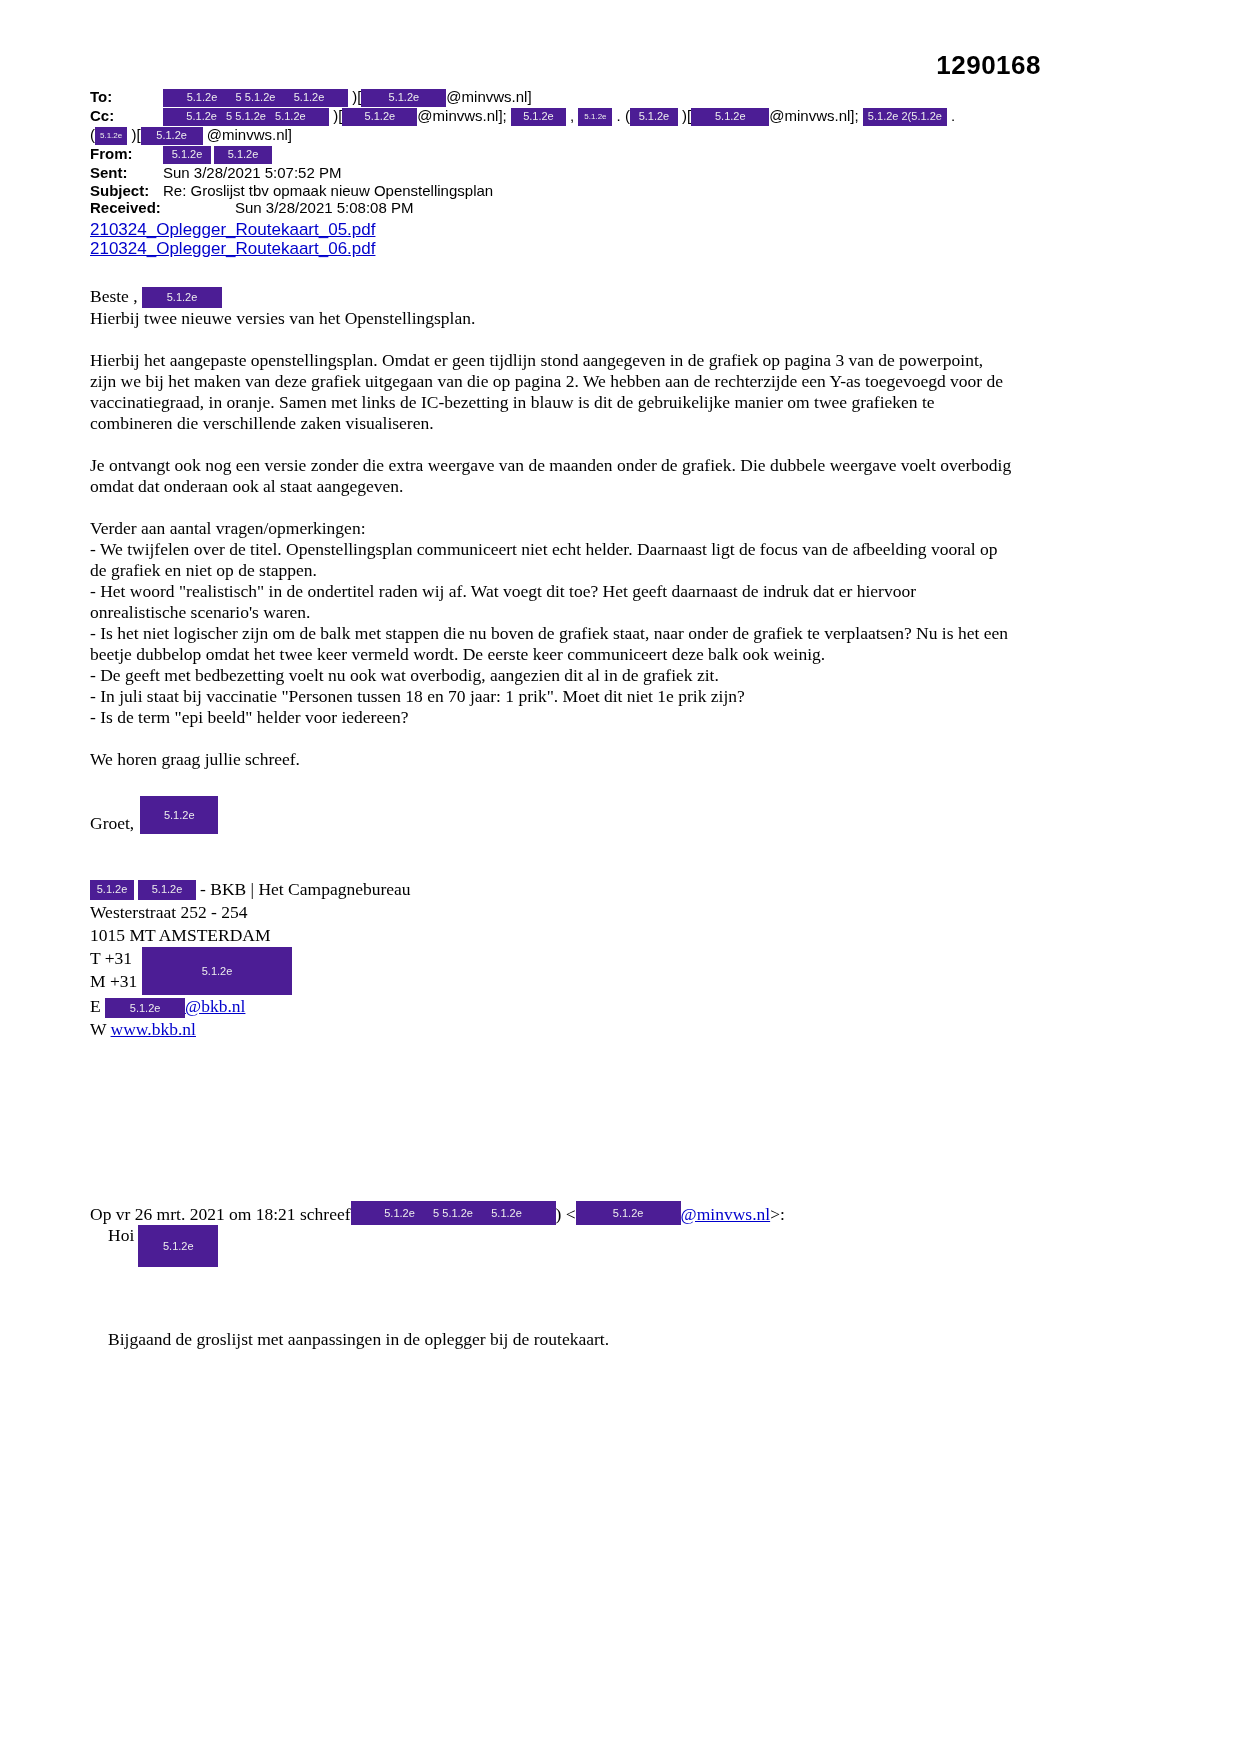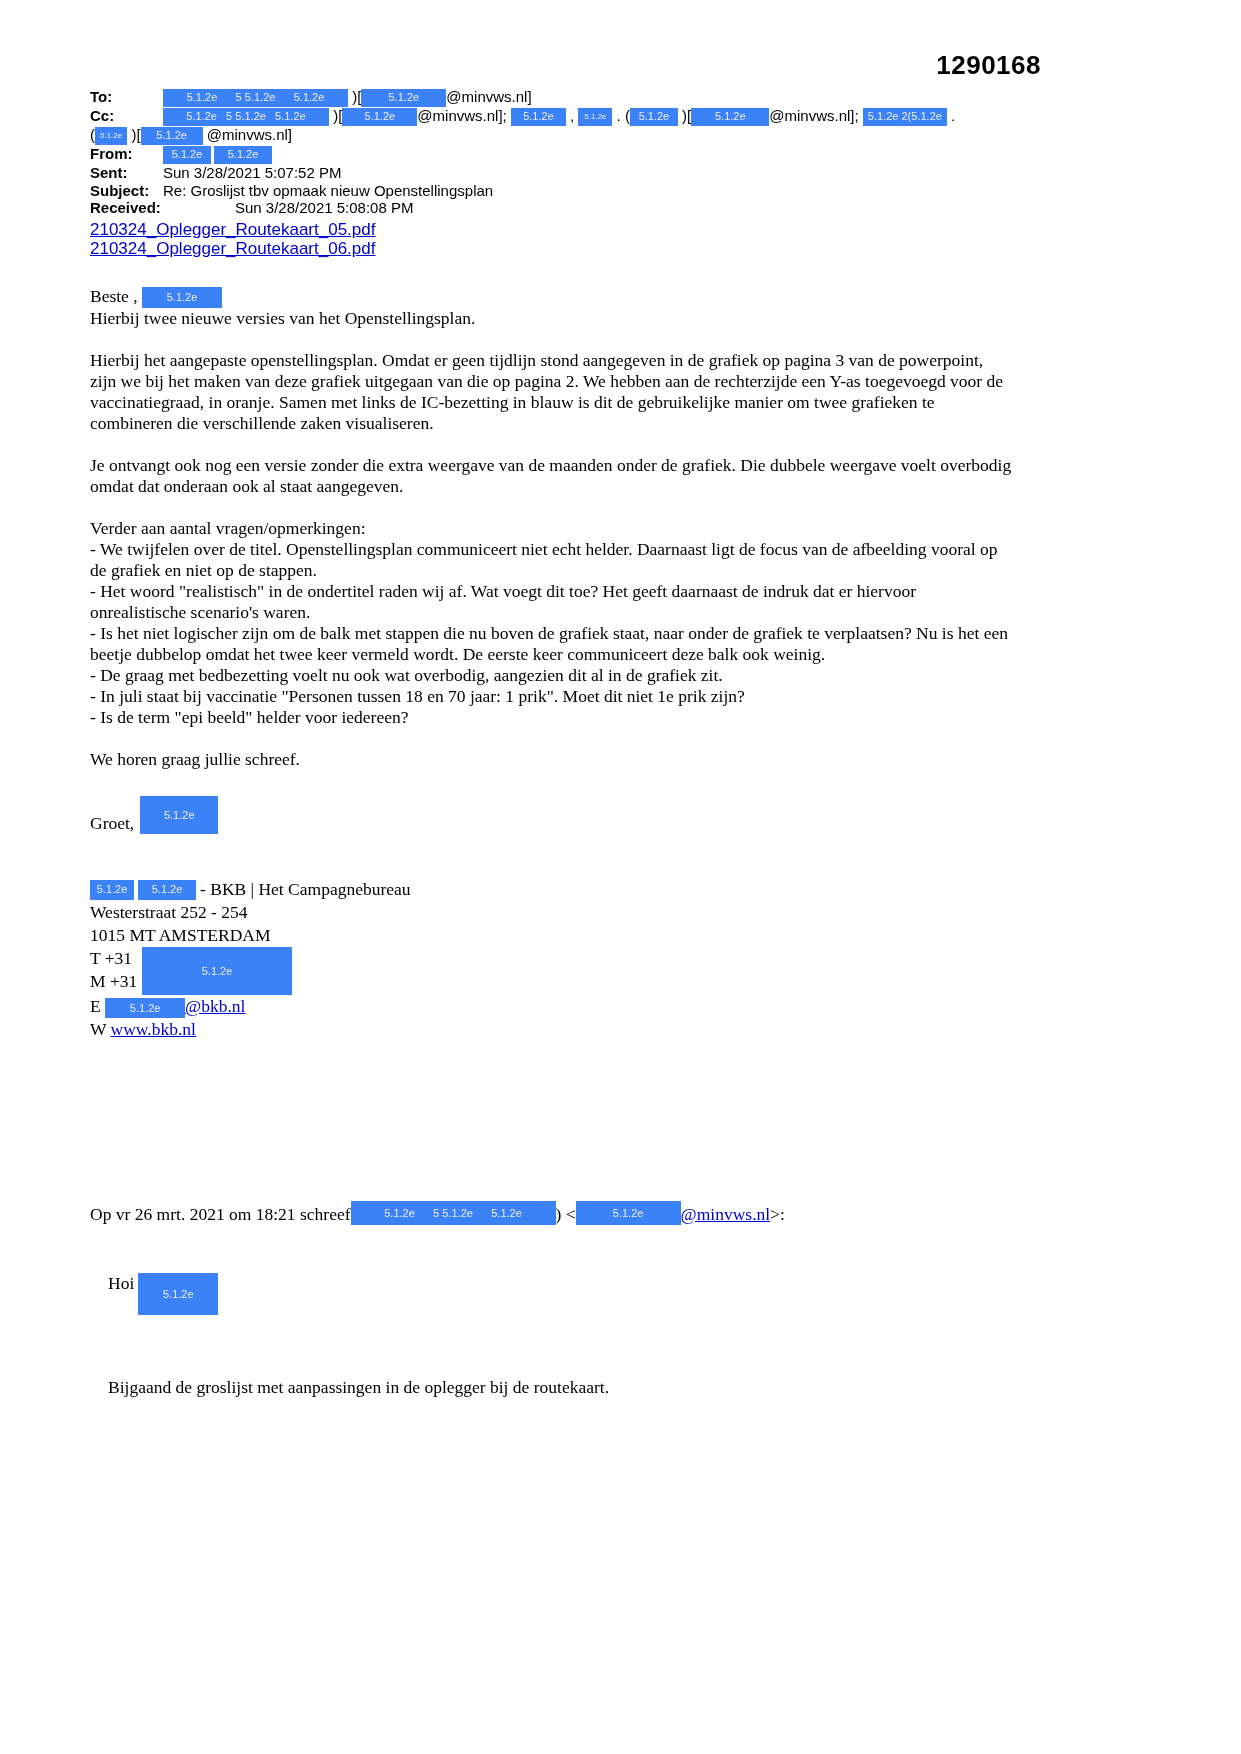--- a/index.html
+++ b/index.html
@@ -25,21 +25,21 @@
   .content { padding: 88px 228px 0 90px; }
 
   
   .hdr { font-family: "Liberation Sans", sans-serif; font-size: 15px; line-height: 17.5px; }
   .hdr-line { white-space: nowrap; }
   .hdr .lbl { font-weight: bold; display: inline-block; min-width: 73px; }
   .redact {
     display: inline-flex;
     align-items: center;
     justify-content: center;
-    background: #3b82f6;
+    background: #4c1d95;
     color: #ededed;
     font-family: "Liberation Sans", sans-serif;
     font-size: 11px;
     height: 17px;
     padding: 9px 5px;
     vertical-align: middle;
     white-space: pre;
   }
   .lnk { color: #0000cc; text-decoration: underline; cursor: pointer; }
   .attach-block { margin-top: 3px; }
@@ -61,21 +61,21 @@
   .phone-block { display: flex; align-items: stretch; }
   .phone-labels { width: 52px; }
   .phone-labels div { line-height: 23px; }
   .email-line .redact, .sig-line1 .redact { height: 20px; }
   .sigrow { line-height: 23px; }
 
   
   .quote-attr { margin-top: 160px; }
   .quote-attr .inner { display: inline-flex; align-items: flex-end; flex-wrap: wrap; }
   .quote-indent { margin-left: 18px; }
-  .hoi-line { margin-top: 48px; display: flex; align-items: flex-start; }
+  .hoi-line { display: flex; align-items: flex-start; }
   .hoi-line .redact { margin-left: 4px; }
   .final-line { margin-top: 62px; }
 </style>
 </head>
 <body>
 
 <div class="page">
 
   <div class="docnum">1290168</div>
 
@@ -117,21 +117,21 @@
 
       <p class="para">Hierbij het aangepaste openstellingsplan. Omdat er geen tijdlijn stond aangegeven in de grafiek op pagina 3 van de powerpoint, zijn we bij het maken van deze grafiek uitgegaan van die op pagina 2. We hebben aan de rechterzijde een Y-as toegevoegd voor de vaccinatiegraad, in oranje. Samen met links de IC-bezetting in blauw is dit de gebruikelijke manier om twee grafieken te combineren die verschillende zaken visualiseren.</p>
 
       <p class="para">Je ontvangt ook nog een versie zonder die extra weergave van de maanden onder de grafiek. Die dubbele weergave voelt overbodig omdat dat onderaan ook al staat aangegeven.</p>
 
       <p class="para">Verder aan aantal vragen/opmerkingen:</p>
       <div class="bullets">
         <div>- We twijfelen over de titel. Openstellingsplan communiceert niet echt helder. Daarnaast ligt de focus van de afbeelding vooral op de grafiek en niet op de stappen.</div>
         <div>- Het woord "realistisch" in de ondertitel raden wij af. Wat voegt dit toe? Het geeft daarnaast de indruk dat er hiervoor onrealistische scenario's waren.</div>
         <div>- Is het niet logischer zijn om de balk met stappen die nu boven de grafiek staat, naar onder de grafiek te verplaatsen? Nu is het een beetje dubbelop omdat het twee keer vermeld wordt. De eerste keer communiceert deze balk ook weinig.</div>
-        <div>- De graag met bedbezetting voelt nu ook wat overbodig, aangezien dit al in de grafiek zit.</div>
+        <div>- De geeft met bedbezetting voelt nu ook wat overbodig, aangezien dit al in de grafiek zit.</div>
         <div>- In juli staat bij vaccinatie "Personen tussen 18 en 70 jaar: 1 prik". Moet dit niet 1e prik zijn?</div>
         <div>- Is de term "epi beeld" helder voor iedereen?</div>
       </div>
 
       <p class="para">We horen graag jullie schreef.</p>
 
       <div class="groet-line">
           <span>Groet,</span>
           <span class="redact" style="min-width: 78px; height: 38px;">5.1.2e</span>
         </div>

